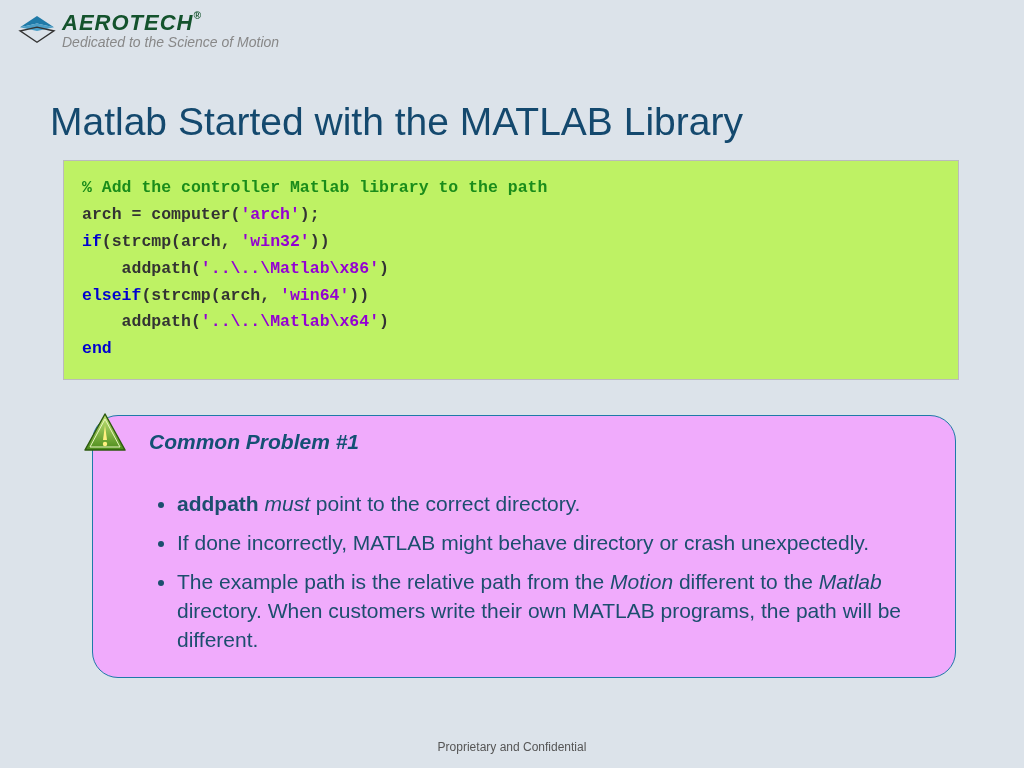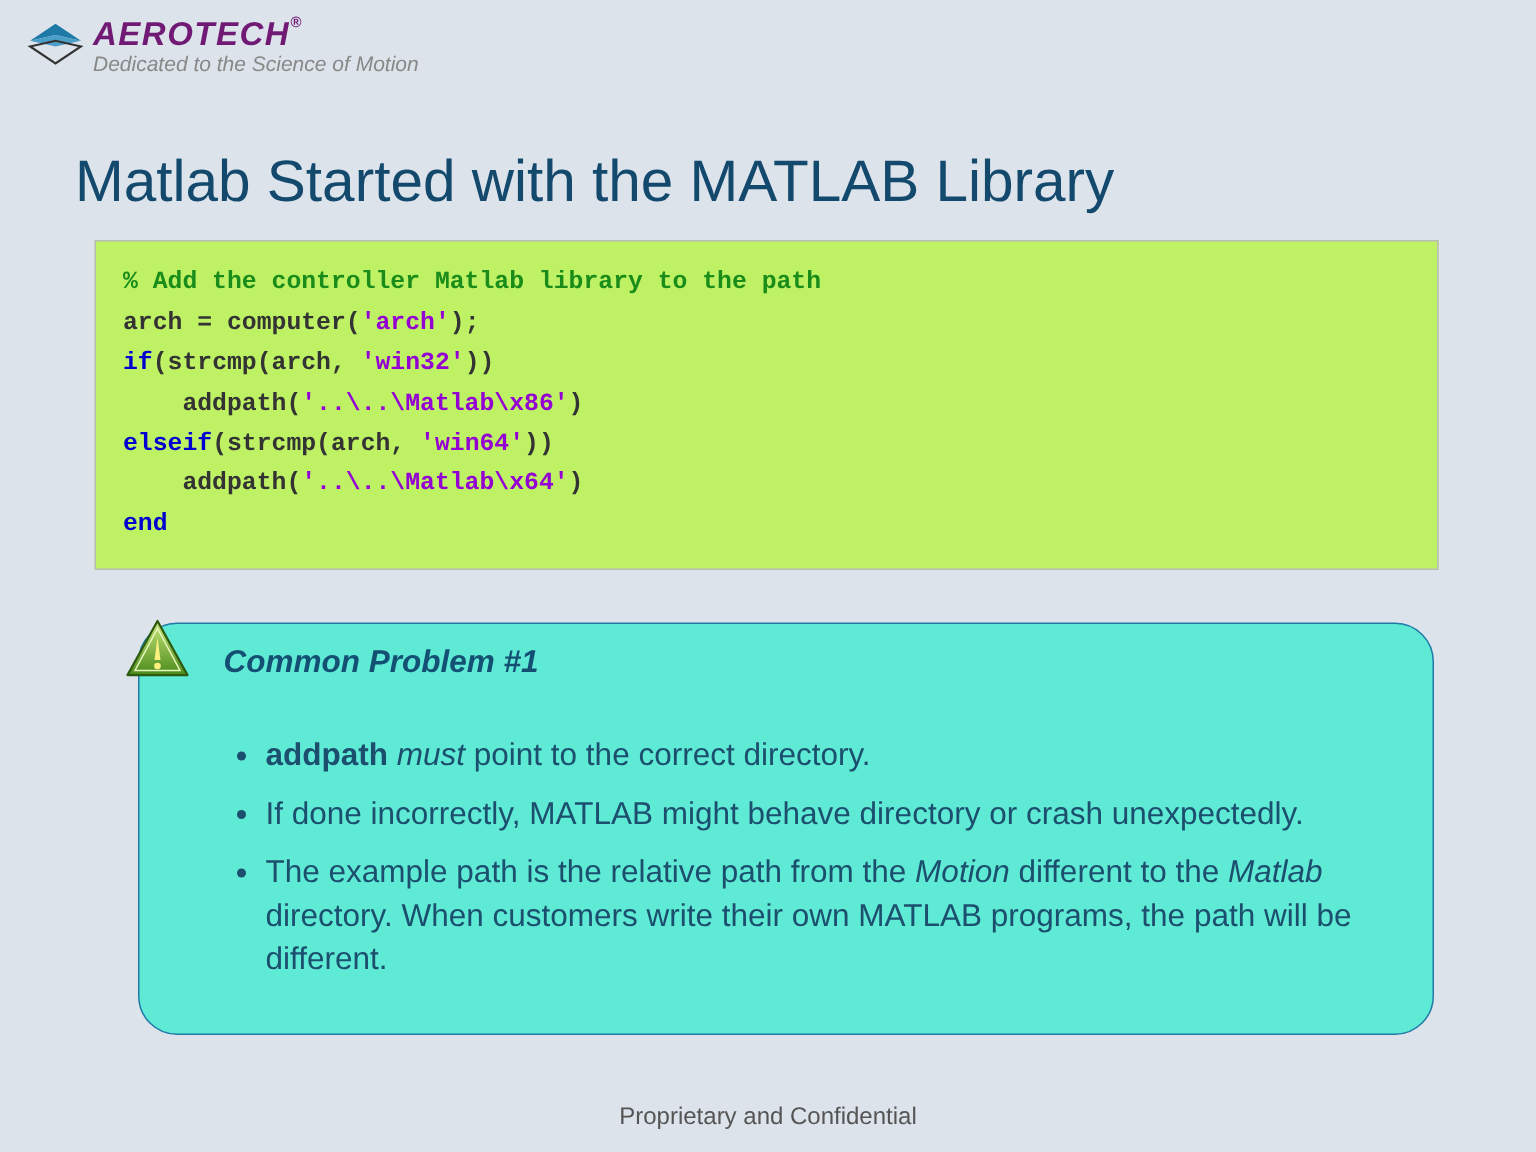--- a/index.html
+++ b/index.html
@@ -25,21 +25,21 @@
     position: relative;
   }
   .brand-text {
     display: flex;
     flex-direction: column;
   }
   .brand-name {
     font-size: 22px;
     font-weight: 900;
     letter-spacing: 1px;
-    color: #701a75;
+    color: #14532d;
     font-style: italic;
     position: relative;
   }
   .brand-name sup { font-size: 10px; vertical-align: top; }
   .brand-tagline {
     font-size: 14px;
     color: #888;
     font-style: italic;
     margin-top: -2px;
   }
@@ -68,24 +68,24 @@
   }
   .c-comment { color: #1a8c1a; }
   .c-keyword { color: #0000d0; }
   .c-string  { color: #9400d3; }
   .c-plain   { color: #333; }
   .callout {
     position: absolute;
     top: 415px;
     left: 92px;
     width: 864px;
-    background: #5eead4;
+    background: #f0abfc;
     border: 1px solid #1f7aa8;
     border-radius: 26px;
-    padding: 14px 34px 24px 56px;
+    padding: 14px 34px 12px 56px;
   }
   .callout-icon {
     position: absolute;
     left: -12px;
     top: -6px;
     width: 48px;
     height: 48px;
   }
   .callout-title {
     font-size: 21px;
@@ -108,21 +108,21 @@
     font-weight: 400;
   }
   .callout li .bold { font-weight: bold; }
   .callout li .ital { font-style: italic; }
   .footer {
     position: absolute;
     bottom: 14px;
     left: 0;
     width: 100%;
     text-align: center;
-    font-size: 16px;
+    font-size: 12px;
     color: #555;
   }
 </style>
 </head>
 <body>
 
 <div class="logo-area">
   <div class="logo-mark">
     <svg viewBox="0 0 40 34" width="38" height="32">
       <polygon points="20,2 38,14 20,10 2,14" fill="#1f7aa8"></polygon>

